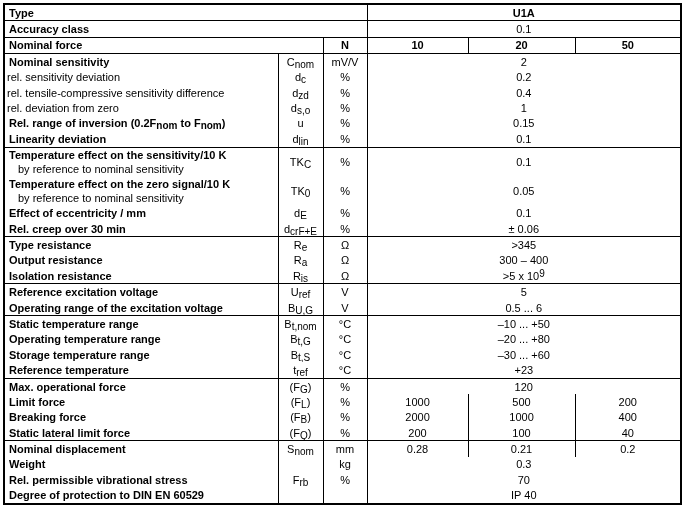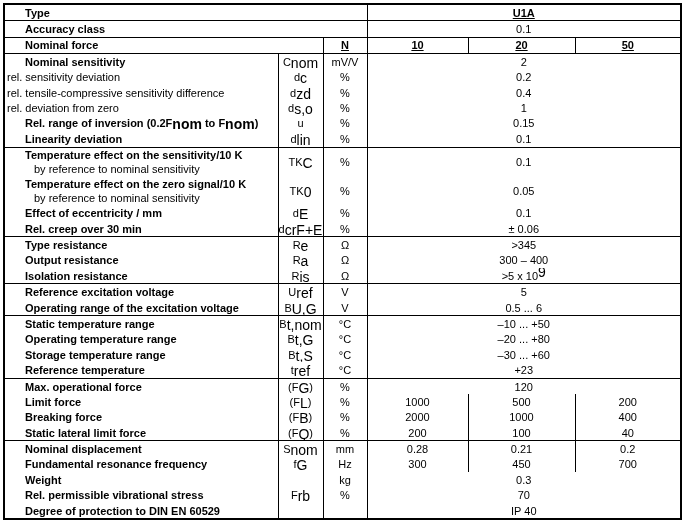--- a/index.html
+++ b/index.html
@@ -3,28 +3,28 @@
 <meta charset="utf-8">
 <style>
   html,body{margin:0;padding:0;background:#fff;}
   body{width:683px;height:526px;overflow:hidden;color:#000;
        font-family:"Liberation Sans","DejaVu Sans",sans-serif;}
   table{border-collapse:collapse;table-layout:fixed;width:677px;
         margin:3px 0 0 3px;border:2px solid #000;font-size:11px;}
   td{padding:0;height:15.4px;vertical-align:middle;overflow:hidden;
      white-space:nowrap;line-height:14px;}
   tr.tall td{height:29px;}
-  .p{font-weight:bold;text-align:left;padding-left:20px;}
+  .p{font-weight:bold;text-align:left;padding-left:4px;}
   .p.sub{font-weight:normal;padding-left:2px;}
   .p .l2{font-weight:normal;padding-left:9px;}
   .c{text-align:center;}
   .bl{border-left:1px solid #000;}
-  .vb{font-weight:bold;text-decoration:underline;}
+  .vb{font-weight:bold;}
   tr.sep td{border-bottom:1.5px solid #000;}
-  sub,sup{font-size:14px;line-height:0;}
+  sub,sup{font-size:10px;line-height:0;}
   sub{vertical-align:-2px;}
   sup{vertical-align:3px;}
 </style>
 </head>
 <body>
 
 <table>
   <colgroup>
     <col style="width:274px">
       <col style="width:45px">
@@ -201,28 +201,20 @@
       </tr>
       <tr>
         <td colspan="1" class="p">Nominal displacement</td>
         <td class="c bl">S<sub>nom</sub></td>
         <td class="c bl">mm</td>
         <td class="c bl">0.28</td>
         <td class="c bl">0.21</td>
         <td class="c bl">0.2</td>
       </tr>
       <tr>
-        <td colspan="1" class="p">Fundamental resonance frequency</td>
-        <td class="c bl">f<sub>G</sub></td>
-        <td class="c bl">Hz</td>
-        <td class="c bl">300</td>
-        <td class="c bl">450</td>
-        <td class="c bl">700</td>
-      </tr>
-      <tr>
         <td colspan="1" class="p">Weight</td>
         <td class="c bl"></td>
         <td class="c bl">kg</td>
         <td class="c bl" colspan="3">0.3</td>
       </tr>
       <tr>
         <td colspan="1" class="p">Rel. permissible vibrational stress</td>
         <td class="c bl">F<sub>rb</sub></td>
         <td class="c bl">%</td>
         <td class="c bl" colspan="3">70</td>

